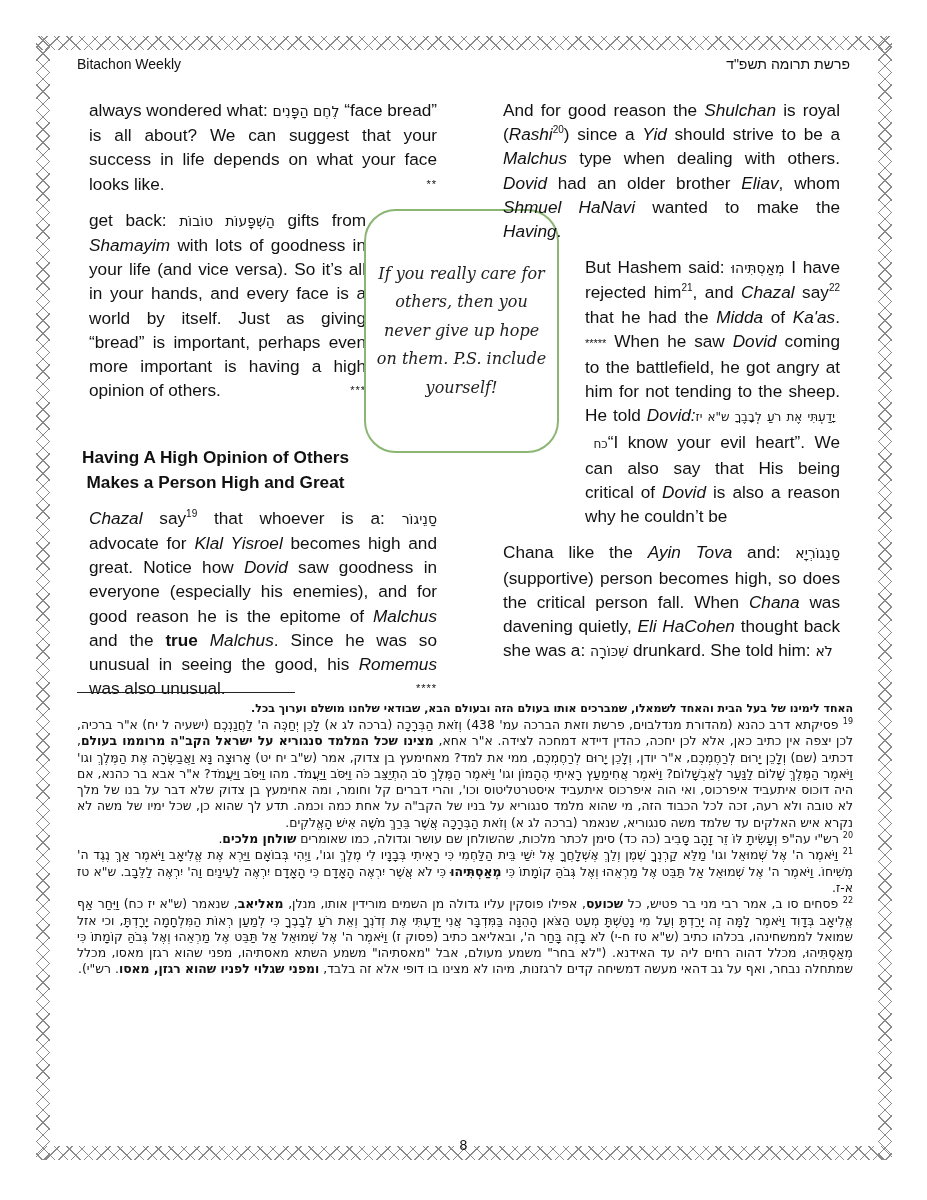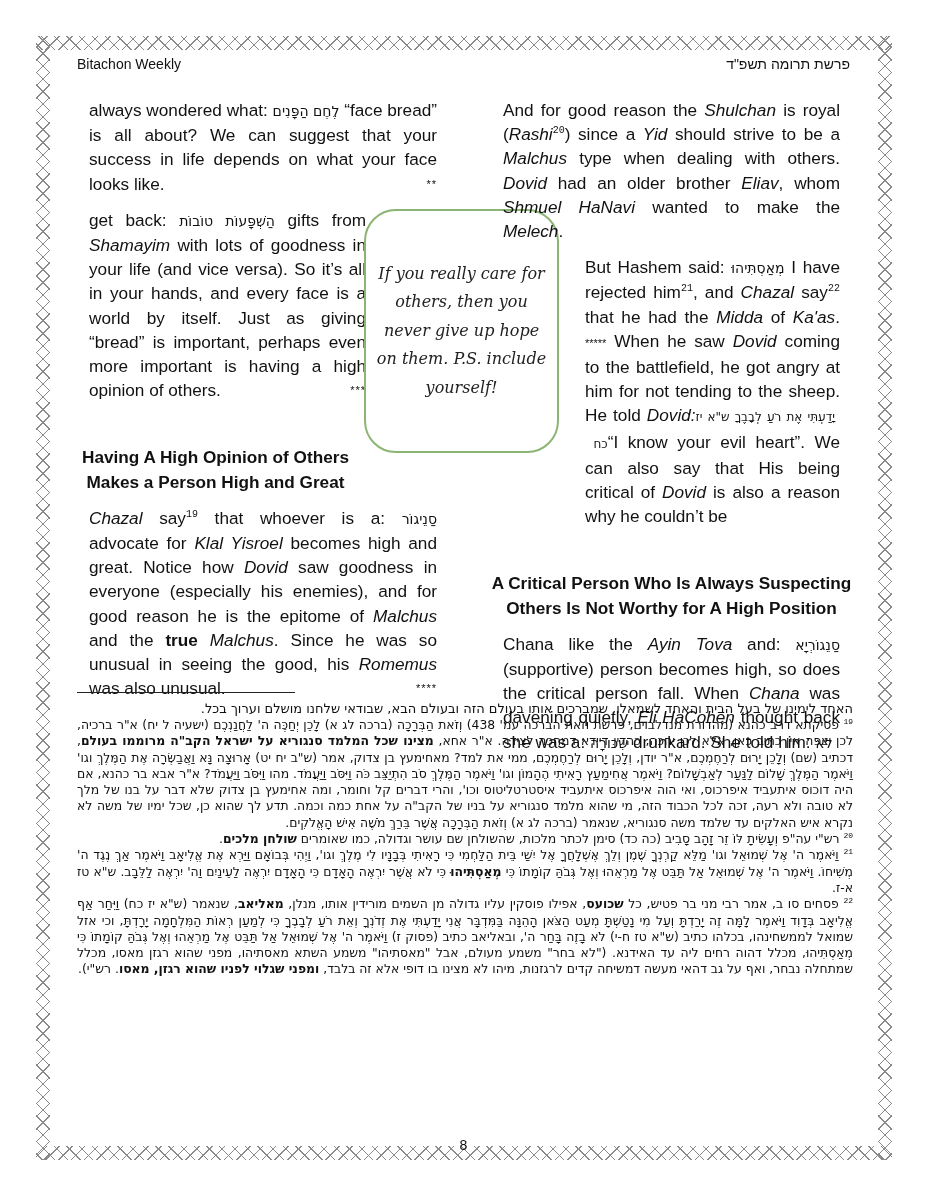--- a/index.html
+++ b/index.html
@@ -29,36 +29,36 @@
   .header .left { position:absolute; left:0; top:0; }
   .header .right { position:absolute; right:0; top:0; direction:rtl; }
 
   .col { position:absolute; font-size:17.2px; line-height:24.2px; text-align:justify; }
   .col-left { left:77px; top:86px; width:372px; }
   .col-right { left:491px; top:86px; width:361px; }
   .col p { margin:12px; }
   .he { direction:rtl; unicode-bidi:isolate; font-family:"DejaVu Sans", sans-serif; font-size:14px; }
   .stars { float:right; font-size:11px; letter-spacing:1px; }
   .heading { font-weight:bold; text-align:center; font-size:17.2px; line-height:24.2px;margin-top:43px; }
-  sup { font-size:10px; line-height:0;font-family:Liberation Mono, monospace; }
+  sup { font-size:10px; line-height:0; }
   .narrow-left { width:277px; }
   .indent-right { padding-left:82px; }
 
   .quote-box {
     position:absolute; left:364px; top:209px; width:195px; height:244px;
     border:2px solid #8bb573; border-radius:32px; box-sizing:border-box;
     display:flex; align-items:center; justify-content:center; text-align:center;
     font-family:"DejaVu Serif", serif; font-style:italic; font-size:16px; line-height:28.5px; color:#222;
     padding:8px 10px;
   }
 
   .footnote-rule { position:absolute; left:77px; top:692px; width:218px; height:1px; background:#222; }
   .footnotes { position:absolute; left:77px; top:700px; width:776px; direction:rtl; text-align:justify; font-family:"DejaVu Sans", sans-serif; font-size:12.4px; line-height:16.3px; }
   .footnotes p { margin:0; }
-  .footnotes .bold-line { font-weight:normal; font-size:13px; line-height:17px; }
+  .footnotes .bold-line { font-weight:bold; font-size:11px; line-height:17px; }
   .footnotes sup { font-size:8px; }
   .page-num { position:absolute; top:1137px; left:0; width:927px; text-align:center; font-size:14px; }
 </style>
 </head>
 <body>
 
 <div class="border-frame">
   <div class="border-top"></div>
   <div class="border-bottom"></div>
   <div class="border-left"></div>
@@ -75,23 +75,22 @@
   <p class="narrow-left"><span>get back: </span><span class="he">הַשְׁפָּעוֹת טוֹבוֹת</span><span> gifts from </span><i>Shamayim</i><span> with lots of goodness in your life (and vice versa). So it’s all in your hands, and every face is a world by itself. Just as giving “bread” is important, perhaps even more important is having a high opinion of others.</span><span class="stars">***</span></p>
   <div class="heading narrow-left">Having A High Opinion of Others Makes a Person High and Great</div>
   <p><i>Chazal</i><span> say</span><sup>19</sup><span> that whoever is a: </span><span class="he">סַנֵיגוֹר</span><span> advocate for </span><i>Klal Yisroel</i><span> becomes high and great. Notice how </span><i>Dovid</i><span> saw goodness in everyone (especially his enemies), and for good reason he is the epitome of </span><i>Malchus</i><span> and the </span><b>true</b><span> </span><i>Malchus</i><span>. Since he was so unusual in seeing the good, his </span><i>Romemus</i><span> was also unusual.</span><span class="stars">****</span></p>
 </div>
 
 <div class="quote-box">
   <span>If you really care for others, then you never give up hope on them. P.S. include yourself!</span>
 </div>
 
 <div class="col col-right">
-  <p><span>And for good reason the </span><i>Shulchan</i><span> is royal (</span><i>Rashi</i><sup>20</sup><span>) since a </span><i>Yid</i><span> should strive to be a </span><i>Malchus</i><span> type when dealing with others. </span><i>Dovid</i><span> had an older brother </span><i>Eliav</i><span>, whom </span><i>Shmuel HaNavi</i><span> wanted to make the </span><i>Melech</i><span>.</span></p>
+  <p><span>And for good reason the </span><i>Shulchan</i><span> is royal (</span><i>Rashi</i><sup>20</sup><span>) since a </span><i>Yid</i><span> should strive to be a </span><i>Malchus</i><span> type when dealing with others. </span><i>Dovid</i><span> had an older brother </span><i>Eliav</i><span>, whom </span><i>Shmuel HaNavi</i><span> wanted to make the </span><i>Having</i><span>.</span></p>
   <p class="indent-right"><span>But Hashem said: </span><span class="he">מְאַסְתִּיהוּ</span><span> I have rejected him</span><sup>21</sup><span>, and </span><i>Chazal</i><span> say</span><sup>22</sup><span> that he had the </span><i>Midda</i><span> of </span><i>Ka'as</i><span>. </span><span style="font-size:11px">*****</span><span> When he saw </span><i>Dovid</i><span> coming to the battlefield, he got angry at him for not tending to the sheep. He told </span><i>Dovid:</i><span class="he" style="font-size:12px"> יָדַעְתִּי אֶת רֹעַ לְבָבֶךָ ש"א יז כח </span><span>“I know your evil heart”. We can also say that His being critical of </span><i>Dovid</i><span> is also a reason why he couldn’t be</span></p>
-  <div class="heading">A Critical Person Who Is Always Suspecting Others Is Not Worthy for A High Position</div>
   <p><span>Chana like the </span><i>Ayin Tova</i><span> and: </span><span class="he">סַנֵגוֹרְיָא</span><span> (supportive) person becomes high, so does the critical person fall. When </span><i>Chana</i><span> was davening quietly, </span><i>Eli HaCohen</i><span> thought back she was a: </span><span class="he">שִׁכּוֹרָה</span><span> drunkard. She told him: </span><span class="he">לֹא</span></p>
 </div>
 
 <div class="footnote-rule"></div>
 <div class="footnotes">
   <p class="bold-line">האחד לימינו של בעל הבית והאחד לשמאלו, שמברכים אותו בעולם הזה ובעולם הבא, שבודאי שלחנו מושלם וערוך בכל.</p>
   <p><sup>19</sup><span> פסיקתא דרב כהנא (מהדורת מנדלבוים, פרשת וזאת הברכה עמ' 438) וְזֹאת הַבְּרָכָה (ברכה לג א) לָכֵן יְחַכֶּה ה' לַחֲנַנְכֶם (ישעיה ל יח) א"ר ברכיה, לכן יצפה אין כתיב כאן, אלא לכן יחכה, כהדין דיידא דמחכה לצידה. א"ר אחא, </span><b>מצינו שכל המלמד סנגוריא על ישראל הקב"ה מרוממו בעולם</b><span>, דכתיב (שם) וְלָכֵן יָרוּם לְרַחֶמְכֶם, א"ר יודן, וְלָכֵן יָרוּם לְרַחֶמְכֶם, ממי את למד? מאחימעץ בן צדוק, אמר (ש"ב יח יט) אָרוּצָה נָּא וַאֲבַשְּׂרָה אֶת הַמֶּלֶךְ וגו' וַיֹּאמֶר הַמֶּלֶךְ שָׁלוֹם לַנַּעַר לְאַבְשָׁלוֹם? וַיֹּאמֶר אֲחִימַעַץ רָאִיתִי הֶהָמוֹן וגו' וַיֹּאמֶר הַמֶּלֶךְ סֹב הִתְיַצֵּב כֹּה וַיִּסֹּב וַיַּעֲמֹד. מהו וַיִּסֹּב וַיַּעֲמֹד? א"ר אבא בר כהנא, אם היה דוכוס איתעביד איפרכוס, ואי הוה איפרכוס איתעביד איסטרטליטוס וכו', והרי דברים קל וחומר, ומה אחימעץ בן צדוק שלא דבר על בנו של מלך לא טובה ולא רעה, זכה לכל הכבוד הזה, מי שהוא מלמד סנגוריא על בניו של הקב"ה על אחת כמה וכמה. תדע לך שהוא כן, שכל ימיו של משה לא נקרא איש האלקים עד שלמד משה סנגוריא, שנאמר (ברכה לג א) וְזֹאת הַבְּרָכָה אֲשֶׁר בֵּרַךְ מֹשֶׁה אִישׁ הָאֱלֹקִים.</span></p>
   <p><sup>20</sup><span> רש"י עה"פ וְעָשִׂיתָ לּוֹ זֵר זָהָב סָבִיב (כה כד) סימן לכתר מלכות, שהשולחן שם עושר וגדולה, כמו שאומרים </span><b>שולחן מלכים</b><span>.</span></p>
   <p><sup>21</sup><span> וַיֹּאמֶר ה' אֶל שְׁמוּאֵל וגו' מַלֵּא קַרְנְךָ שֶׁמֶן וְלֵךְ אֶשְׁלָחֲךָ אֶל יִשַׁי בֵּית הַלַּחְמִי כִּי רָאִיתִי בְּבָנָיו לִי מֶלֶךְ וגו', וַיְהִי בְּבוֹאָם וַיַּרְא אֶת אֱלִיאָב וַיֹּאמֶר אַךְ נֶגֶד ה' מְשִׁיחוֹ. וַיֹּאמֶר ה' אֶל שְׁמוּאֵל אַל תַּבֵּט אֶל מַרְאֵהוּ וְאֶל גְּבֹהַּ קוֹמָתוֹ כִּי </span><b>מְאַסְתִּיהוּ</b><span> כִּי לֹא אֲשֶׁר יִרְאֶה הָאָדָם כִּי הָאָדָם יִרְאֶה לַעֵינַיִם וַה' יִרְאֶה לַלֵּבָב. ש"א טז א-ז.</span></p>
   <p><sup>22</sup><span> פסחים סו ב, אמר רבי מני בר פטיש, כל </span><b>שכועס</b><span>, אפילו פוסקין עליו גדולה מן השמים מורידין אותו, מנלן, </span><b>מאליאב</b><span>, שנאמר (ש"א יז כח) וַיִּחַר אַף אֱלִיאָב בְּדָוִד וַיֹּאמֶר לָמָּה זֶה יָרַדְתָּ וְעַל מִי נָטַשְׁתָּ מְעַט הַצֹּאן הָהֵנָּה בַּמִּדְבָּר אֲנִי יָדַעְתִּי אֶת זְדֹנְךָ וְאֵת רֹעַ לְבָבֶךָ כִּי לְמַעַן רְאוֹת הַמִּלְחָמָה יָרָדְתָּ, וכי אזל שמואל לממשחינהו, בכלהו כתיב (ש"א טז ח-י) לֹא בָזֶה בָּחַר ה', ובאליאב כתיב (פסוק ז) וַיֹּאמֶר ה' אֶל שְׁמוּאֵל אַל תַּבֵּט אֶל מַרְאֵהוּ וְאֶל גְּבֹהַּ קוֹמָתוֹ כִּי מְאַסְתִּיהוּ, מכלל דהוה רחים ליה עד האידנא. ("לא בחר" משמע מעולם, אבל "מאסתיהו" משמע השתא מאסתיהו, מפני שהוא רגזן מאסו, מכלל שמתחלה נבחר, ואף על גב דהאי מעשה דמשיחה קדים לרגזנות, מיהו לא מצינו בו דופי אלא זה בלבד, </span><b>ומפני שגלוי לפניו שהוא רגזן, מאסו</b><span>. רש"י).</span></p>

